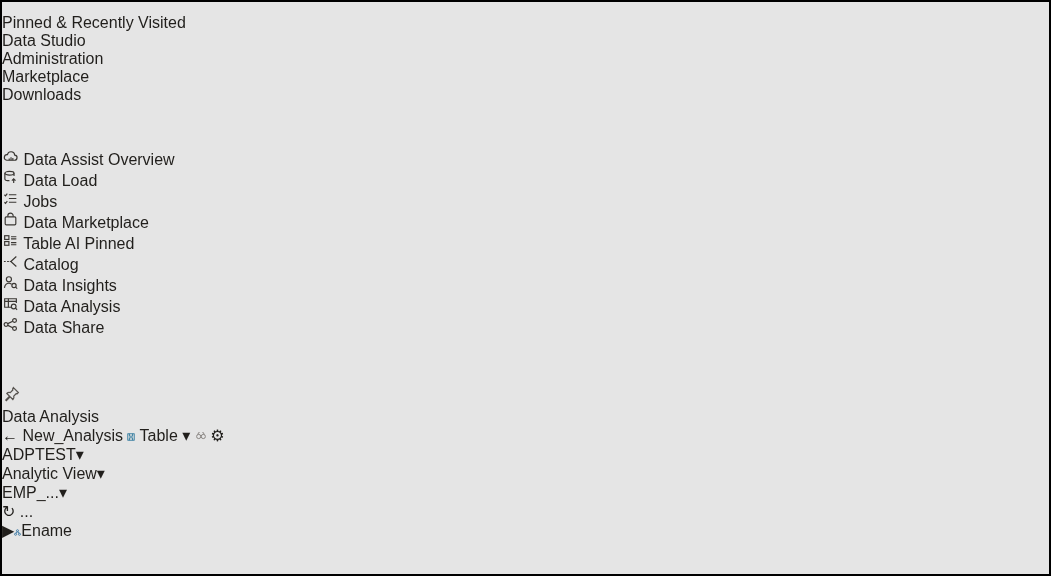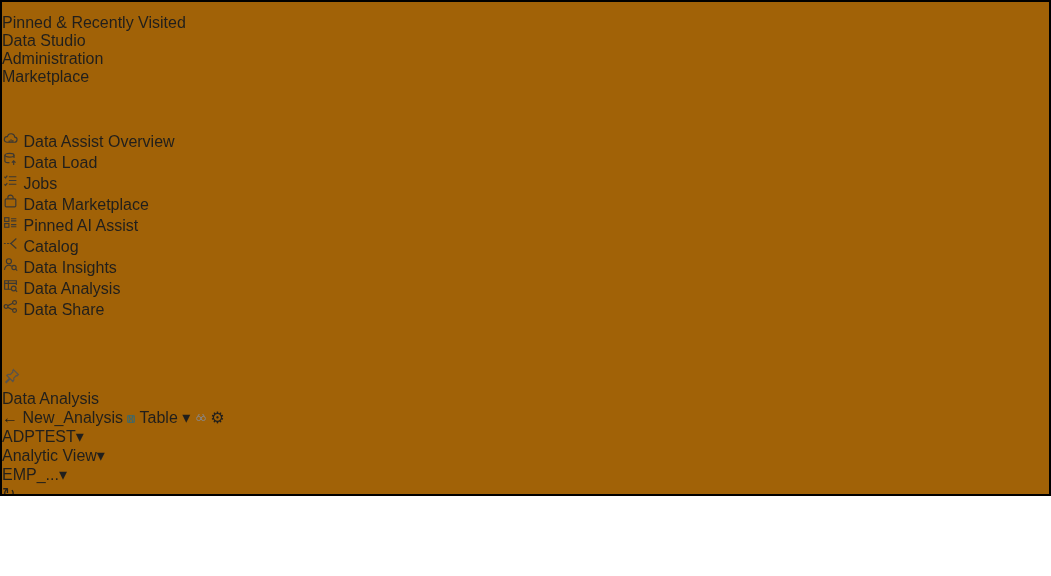--- a/index.html
+++ b/index.html
@@ -1,18 +1,18 @@
 <!DOCTYPE html>
 <html><head>
 <meta charset="utf-8">
 <style>
   * { margin:0; padding:0; box-sizing:border-box; }
   html,body { background:#fff; }
   body { font-family:"Liberation Sans","DejaVu Sans",sans-serif; color:#211f1c; }
-  .page { position:relative; width:1051px; height:496px; border:2px solid #000; background:#a16207; overflow:hidden; }
+  .page { position:relative; width:1051px; height:576px; border:2px solid #000; background:#e5e5e5; overflow:hidden; }
 
   
   .banner { height:12px; width:100%;
     background:repeating-linear-gradient(100deg,
       #222e38 0 28px, #3e6675 28px 62px, #c5b globally 0; }
   .banner { background:repeating-linear-gradient(100deg,
       #222e38 0 30px, #3e6675 30px 64px, #b8a98c 64px 96px, #ded3b8 96px 150px,
       #6b5742 150px 176px, #5e2420 176px 204px, #caa05a 204px 236px,
       #ded3b8 236px 300px, #27333c 300px 330px); }
 
@@ -61,20 +61,21 @@
 
 <div class="page">
 
   <div class="banner"></div>
 
   <div class="tabbar">
     <div class="tab"><span>Pinned &amp; Recently Visited</span><span class="underline"></span></div>
     <div class="tab active"><span>Data Studio</span><span class="underline"></span></div>
     <div class="tab"><span>Administration</span><span class="underline"></span></div>
     <div class="tab"><span>Marketplace</span><span class="underline"></span></div>
+    <div class="tab"><span>Downloads</span><span class="underline"></span></div>
   </div>
   <div class="annotation" style="left:312px; top:10px; width:90px; height:44px;"></div>
 
   <div class="body">
     <div class="sidebar">
       <div class="side-item">
         <svg width="17" height="17" viewBox="0 0 16 16" fill="none" stroke="#3a3733" stroke-width="1.1">
             <path d="M4.5 11.5h7a2.4 2.4 0 0 0 .5-4.8 3.5 3.5 0 0 0-6.9-.4 2.6 2.6 0 0 0-.6 5.2z"></path>
             <path d="M6.8 11.5V9.8M8.5 11.5V8.6M10.2 11.5V9.4"></path>
           </svg>
@@ -101,21 +102,21 @@
             <path d="M5.5 5.5v-1a2.5 2.5 0 0 1 5 0v1"></path>
           </svg>
         <span>Data Marketplace</span>
       </div>
       <div class="side-item">
         <svg width="17" height="17" viewBox="0 0 16 16" fill="none" stroke="#3a3733" stroke-width="1.1">
             <rect x="2.5" y="3.5" width="4" height="3.5"></rect>
             <rect x="2.5" y="9" width="4" height="3.5"></rect>
             <path d="M8.5 4.5h5M8.5 6.5h5M8.5 10h5M8.5 12h5"></path>
           </svg>
-        <span>Pinned AI Assist</span>
+        <span>Table AI Pinned</span>
       </div>
       <div class="side-item">
         <svg width="17" height="17" viewBox="0 0 16 16" fill="none" stroke="#3a3733" stroke-width="1.1">
             <path d="M1.8 8h1.7M4.8 8h1.7"></path>
             <path d="M13.5 3.3L8.3 8l5.2 4.7M8.3 8h-1"></path>
           </svg>
         <span>Catalog</span>
       </div>
       <div class="side-item">
         <svg width="17" height="17" viewBox="0 0 16 16" fill="none" stroke="#3a3733" stroke-width="1.1">

